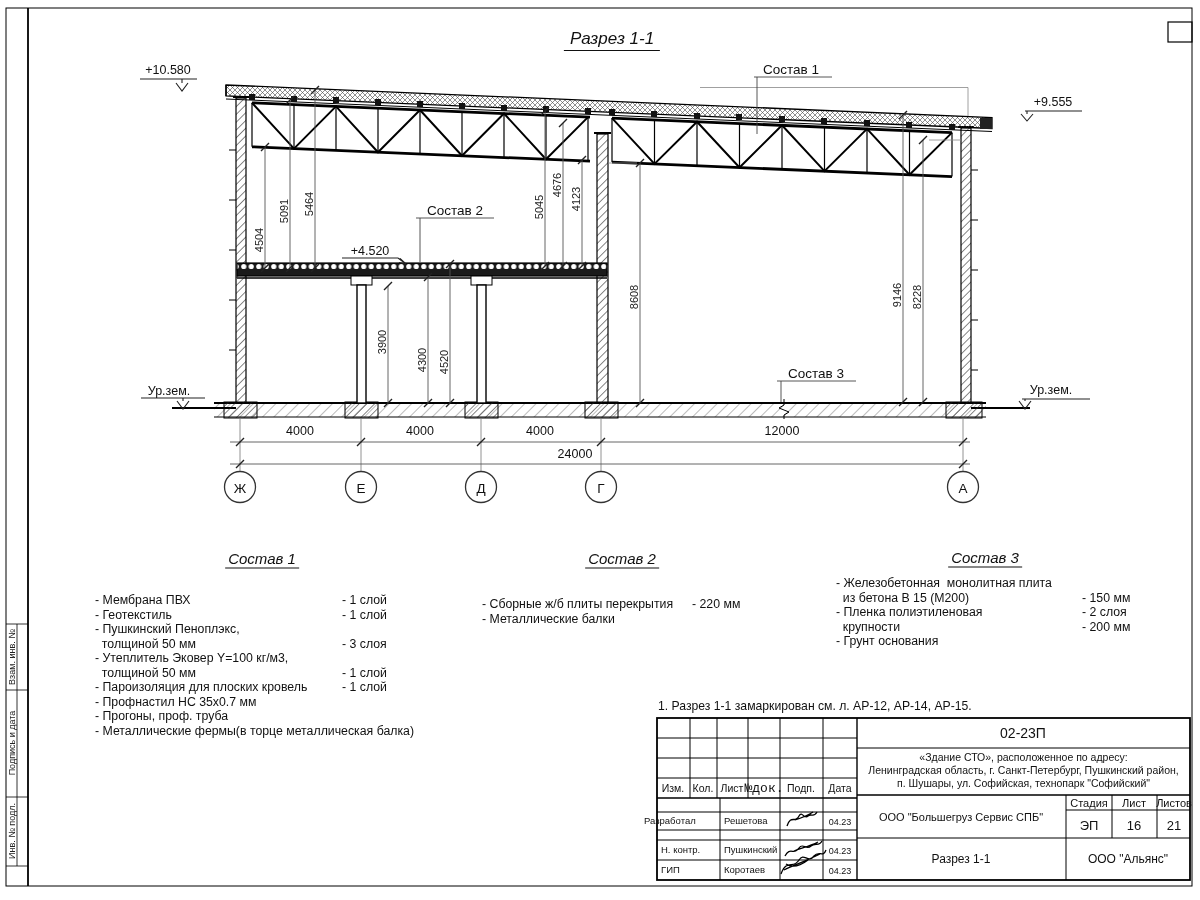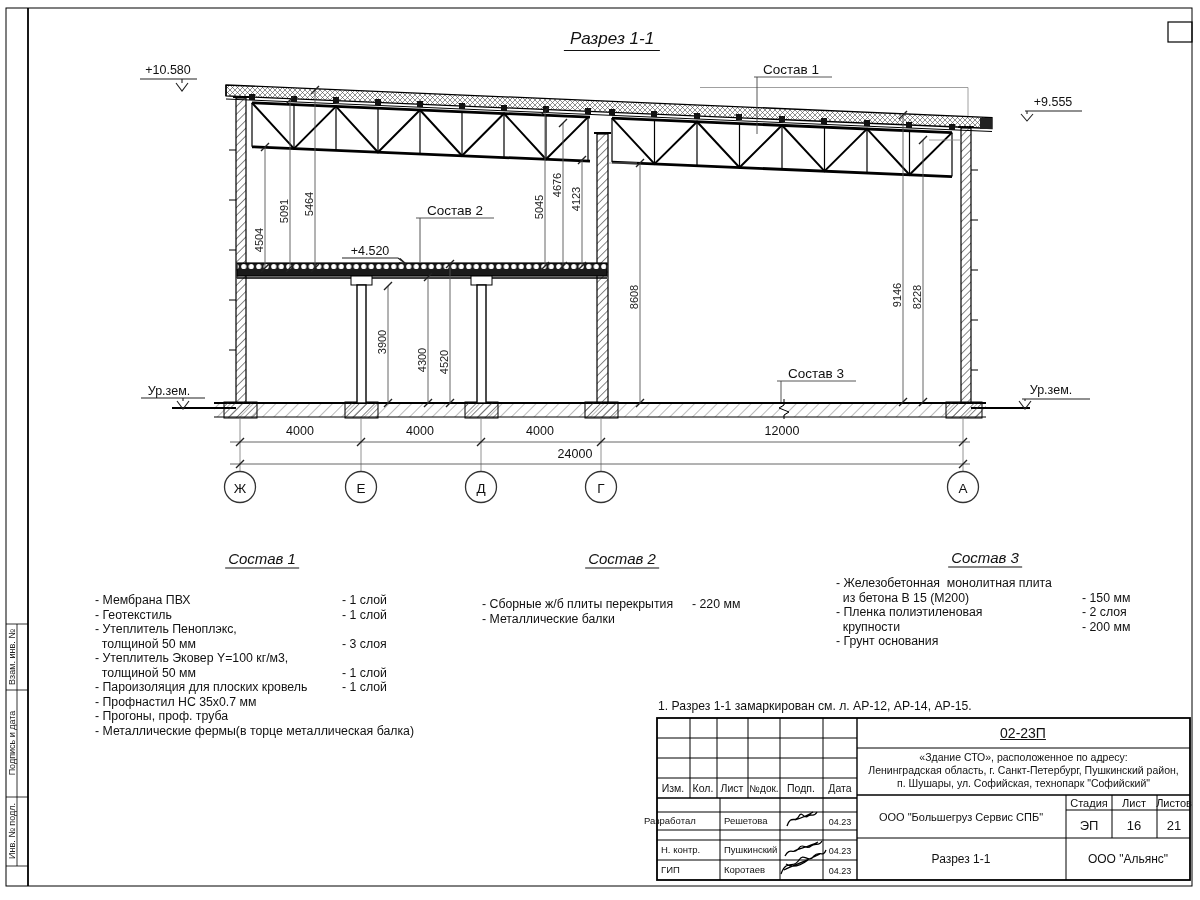--- a/index.html
+++ b/index.html
@@ -25,21 +25,21 @@
   .note { font-size:12.2px; }
   .tb { font-size:10.5px; }
   .tb-doc { font-size:14px; }
   .tb-addr { font-size:10.5px; line-height:13px; text-align:center; }
   .tb-small { font-size:9.5px; }
   .tb-date { font-size:9px; }
   .tb-stage-lab { font-size:11px; }
   .tb-stage-val { font-size:13px; }
   .tb-mid { font-size:12px; }
   .side-lab { font-size:9px; color:#222; }
-  .ndok { font-size:10px; }
+  .ndok { font-size:13px;font-family:Liberation Mono, monospace; }
 </style>
 </head>
 <body>
 
 <div class="sheet">
 
 <svg class="linework" width="1200" height="900" viewBox="0 0 1200 900">
   <defs>
     <pattern id="hatch" width="5.5" height="5.5" patternUnits="userSpaceOnUse" patternTransform="rotate(45)">
       <line x1="0" y1="0" x2="0" y2="5.5" stroke="#222" stroke-width="1.1"></line>
@@ -285,21 +285,21 @@
 <div class="lab c axis" style="left:601px; top:488px;">Г</div>
 <div class="lab c axis" style="left:963px; top:488px;">А</div>
 
 <div class="lab c comp-head" style="left:262px; top:559px;">Состав 1</div>
 <div class="lab c comp-head" style="left:622px; top:559px;">Состав 2</div>
 <div class="lab c comp-head" style="left:985px; top:558px;">Состав 3</div>
 
 <div class="comp-list list1" style="left:95px; top:593px; width:310px;">
   <div class="row"><span class="t">- Мембрана ПВХ</span><span class="v">- 1 слой</span></div>
   <div class="row"><span class="t">- Геотекстиль</span><span class="v">- 1 слой</span></div>
-  <div class="row"><span class="t">- Утеплитель Пеноплэкс,</span><span class="v"></span></div>
+  <div class="row"><span class="t">- Пушкинский Пеноплэкс,</span><span class="v"></span></div>
   <div class="row"><span class="t">  толщиной 50 мм</span><span class="v">- 3 слоя</span></div>
   <div class="row"><span class="t">- Утеплитель Эковер Y=100 кг/м3,</span><span class="v"></span></div>
   <div class="row"><span class="t">  толщиной 50 мм</span><span class="v">- 1 слой</span></div>
   <div class="row"><span class="t">- Пароизоляция для плоских кровель</span><span class="v">- 1 слой</span></div>
   <div class="row"><span class="t">- Профнастил НС 35х0.7 мм</span><span class="v"></span></div>
   <div class="row"><span class="t">- Прогоны, проф. труба</span><span class="v"></span></div>
   <div class="row"><span class="t">- Металлические фермы(в торце металлическая балка)</span><span class="v"></span></div>
 </div>
 
 <div class="comp-list list2" style="left:482px; top:597px; width:280px;">
@@ -310,21 +310,21 @@
 <div class="comp-list list3" style="left:836px; top:576px; width:305px;">
   <div class="row"><span class="t">- Железобетонная  монолитная плита</span><span class="v"></span></div>
   <div class="row"><span class="t">  из бетона В 15 (М200)</span><span class="v">- 150 мм</span></div>
   <div class="row"><span class="t">- Пленка полиэтиленовая</span><span class="v">-  2 слоя</span></div>
   <div class="row"><span class="t">  крупности</span><span class="v">- 200 мм</span></div>
   <div class="row"><span class="t">- Грунт основания</span><span class="v"></span></div>
 </div>
 
 <div class="lab note" style="left:658px; top:699px;">1. Разрез 1-1 замаркирован см. л. АР-12, АР-14, АР-15.</div>
 
-<div class="lab c tb-doc" style="left:1023px; top:733px;text-decoration:underline;">02-23П</div>
+<div class="lab c tb-doc" style="left:1023px; top:733px;">02-23П</div>
 <div class="lab tb-addr" style="left:860px; top:751px; width:327px;">
   <div>«Здание СТО», расположенное по адресу:</div>
   <div>Ленинградская область, г. Санкт-Петербург, Пушкинский район,</div>
   <div>п. Шушары, ул. Софийская, технопарк "Софийский"</div>
 </div>
 
 <div class="lab c tb" style="left:673px; top:788px;">Изм.</div>
 <div class="lab c tb" style="left:703px; top:788px;">Кол.</div>
 <div class="lab c tb" style="left:732px; top:788px;">Лист</div>
 <div class="lab c ndok" style="left:764px; top:788px;">№док.</div>

